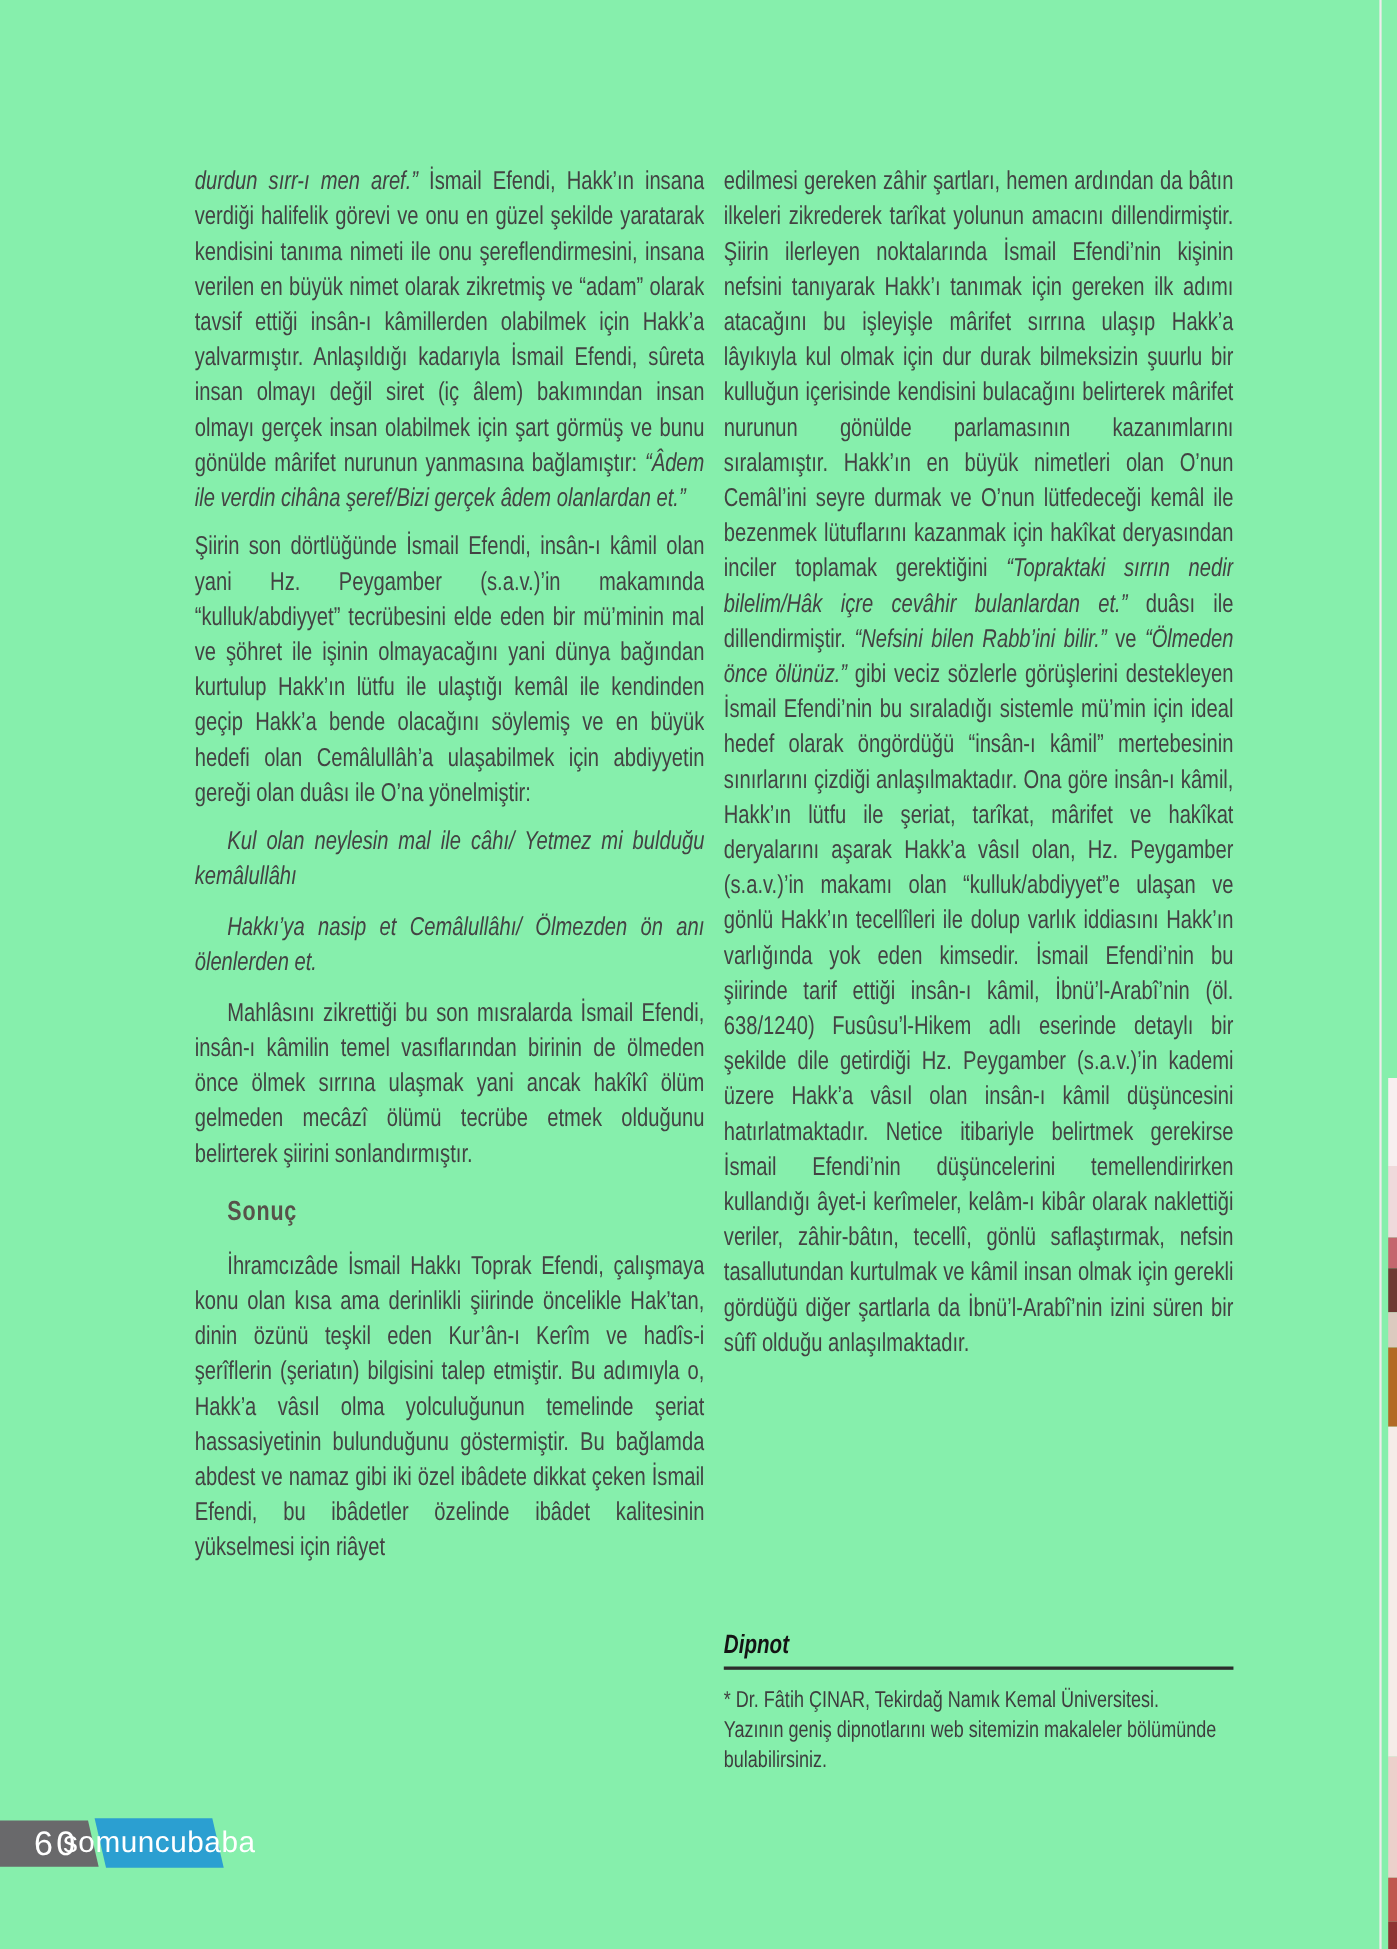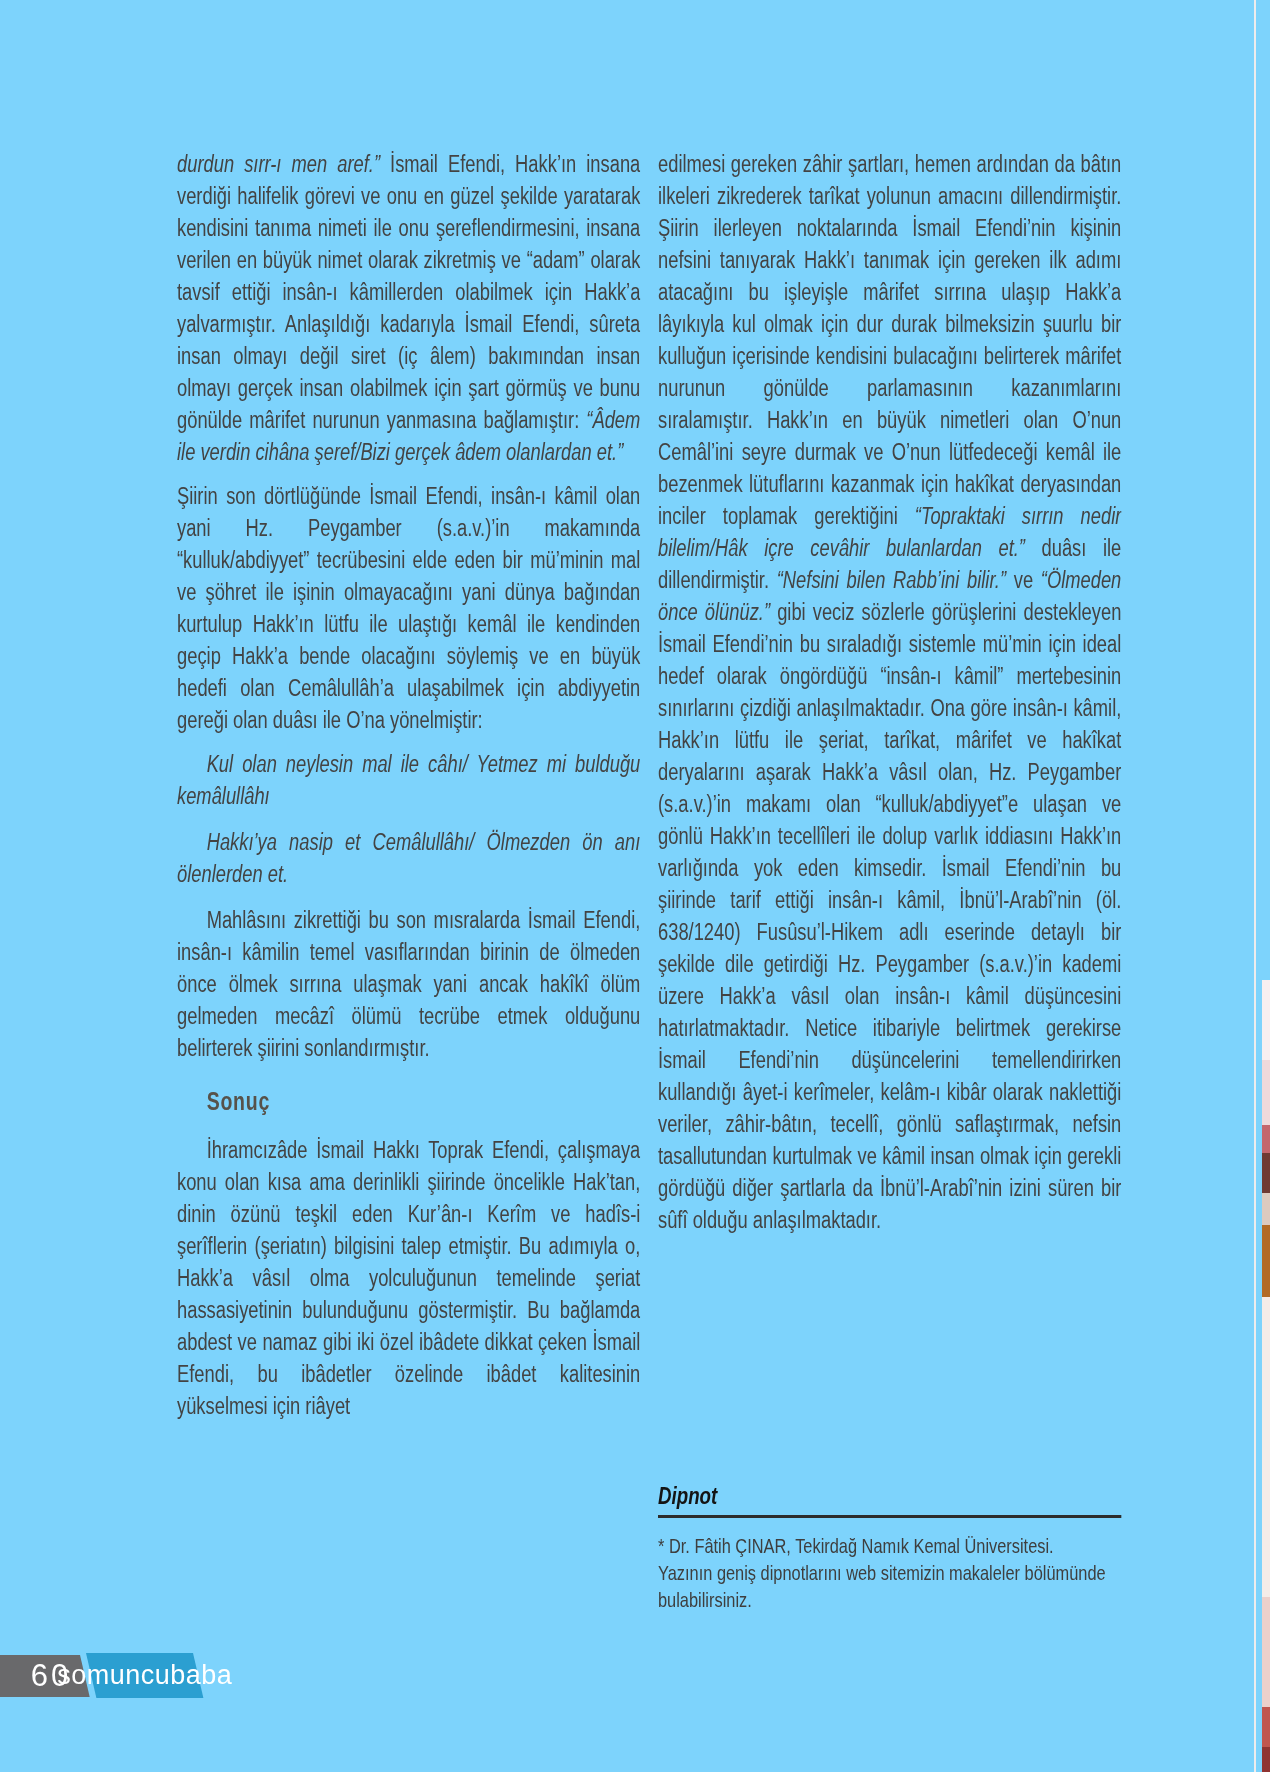--- a/index.html
+++ b/index.html
@@ -1,17 +1,17 @@
 <!DOCTYPE html>
 <html lang="tr"><head>
 <meta charset="utf-8">
 <style>
   html,body{margin:0;padding:0;background:#fff;}
   .page{
-    position:relative;width:1270px;height:1772px;background:#7dd3fc;
+    position:relative;width:1270px;height:1772px;background:#86efac;
     overflow:hidden;font-family:"Liberation Sans",sans-serif;
   }
   
   .col{
     position:absolute;width:594px;transform:scaleX(0.78);transform-origin:0 0;
     font-size:23.5px;line-height:32px;font-weight:300;color:#434343;
     text-align:justify;hyphens:auto;-webkit-hyphens:auto;
   }
   .col-left{left:177px;top:148px;height:1498px;overflow:hidden;}
   .col-right{left:658px;top:148px;height:1326px;overflow:hidden;}

